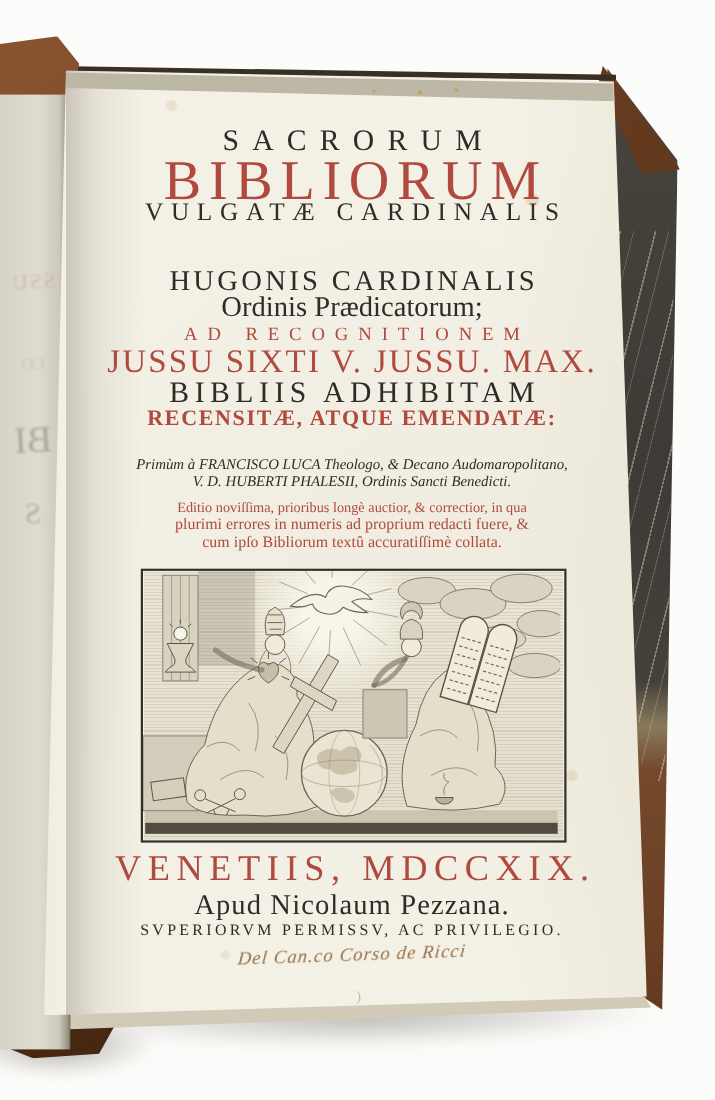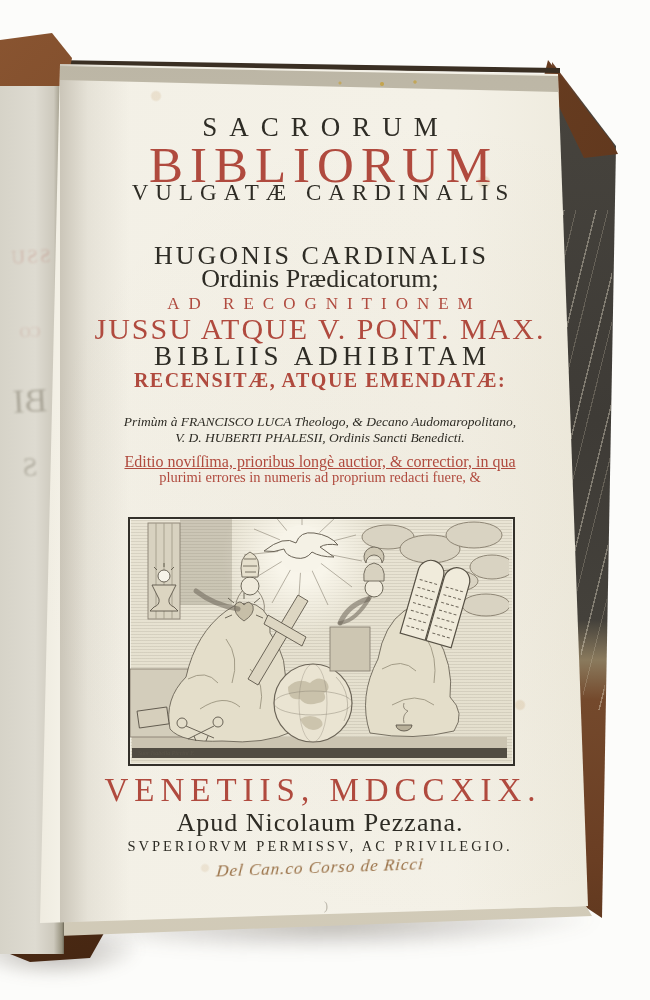--- a/index.html
+++ b/index.html
@@ -164,31 +164,32 @@
 
   <div class="pline" style="top:180px;font-size:23px;letter-spacing:7px;text-indent:7px;">VULGATÆ CARDINALIS</div>
 
 
   <div class="pline" style="top:241px;font-size:26px;letter-spacing:3px;text-indent:3px;">HUGONIS CARDINALIS</div>
 
   <div class="pline" style="top:264px;font-size:26px;">Ordinis Prædicatorum;</div>
 
   <div class="pline red" style="top:294px;font-size:17px;letter-spacing:9px;text-indent:9px;">AD RECOGNITIONEM</div>
 
-  <div class="pline red" style="top:312px;font-size:30px;letter-spacing:2px;">JUSSU ATQUE V. PONT. MAX.</div>
+  <div class="pline red" style="top:312px;font-size:30px;letter-spacing:2px;">JUSSU SIXTI V. JUSSU. MAX.</div>
 
   <div class="pline" style="top:341px;font-size:27px;letter-spacing:5px;text-indent:5px;">BIBLIIS ADHIBITAM</div>
 
   <div class="pline red" style="top:369px;font-size:20px;letter-spacing:1.5px;font-weight:bold;">RECENSITÆ, ATQUE EMENDATÆ:</div>
 
   <div class="pline" style="top:414px;font-size:13.5px;font-style:italic;">Primùm à FRANCISCO LUCA Theologo, &amp; Decano Audomaropolitano,</div>
   <div class="pline" style="top:430px;font-size:13.5px;font-style:italic;">V. D. HUBERTI PHALESII, Ordinis Sancti Benedicti.</div>
 
-  <div class="pline red" style="top:453px;font-size:16px;text-decoration:underline;">Editio noviſſima, prioribus longè auctior, &amp; correctior, in qua</div>
+  <div class="pline red" style="top:453px;font-size:13px;">Editio noviſſima, prioribus longè auctior, &amp; correctior, in qua</div>
   <div class="pline red" style="top:469px;font-size:14.5px;">plurimi errores in numeris ad proprium redacti fuere, &amp;</div>
+  <div class="pline red" style="top:485px;font-size:14.5px;">cum ipſo Bibliorum textû accuratiſſimè collata.</div>
 
   <div class="abs engraving">
     <svg width="379" height="241" viewBox="0 0 379 241">
       <g stroke="#5f594b" stroke-width="0.9" fill="none">
 
         <g>
           <rect x="18" y="4" width="32" height="96" fill="#d8d2c0" stroke="#8a8273"></rect>
           <line x1="26" y1="4" x2="26" y2="100" stroke="#a49d8a"></line>
           <line x1="34" y1="4" x2="34" y2="100" stroke="#a49d8a"></line>
           <line x1="42" y1="4" x2="42" y2="100" stroke="#a49d8a"></line>

